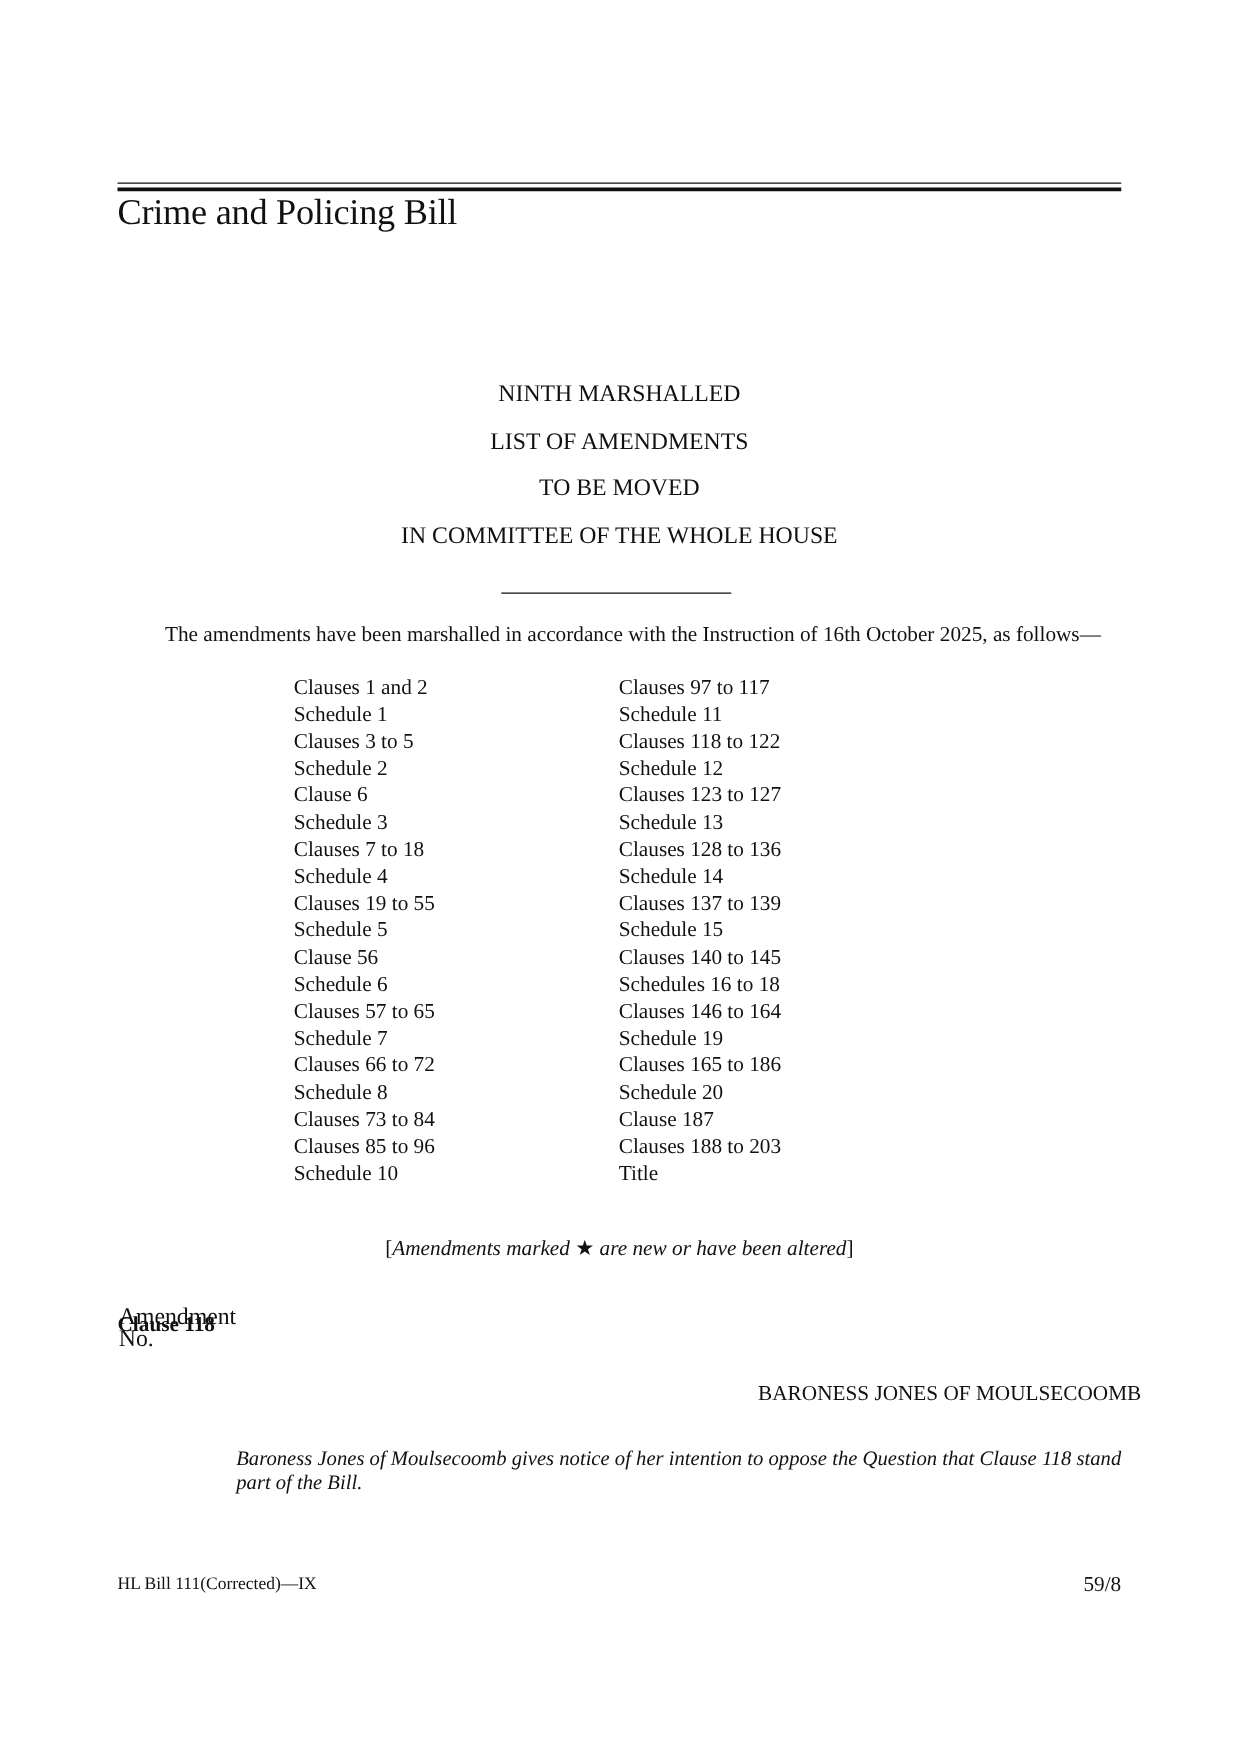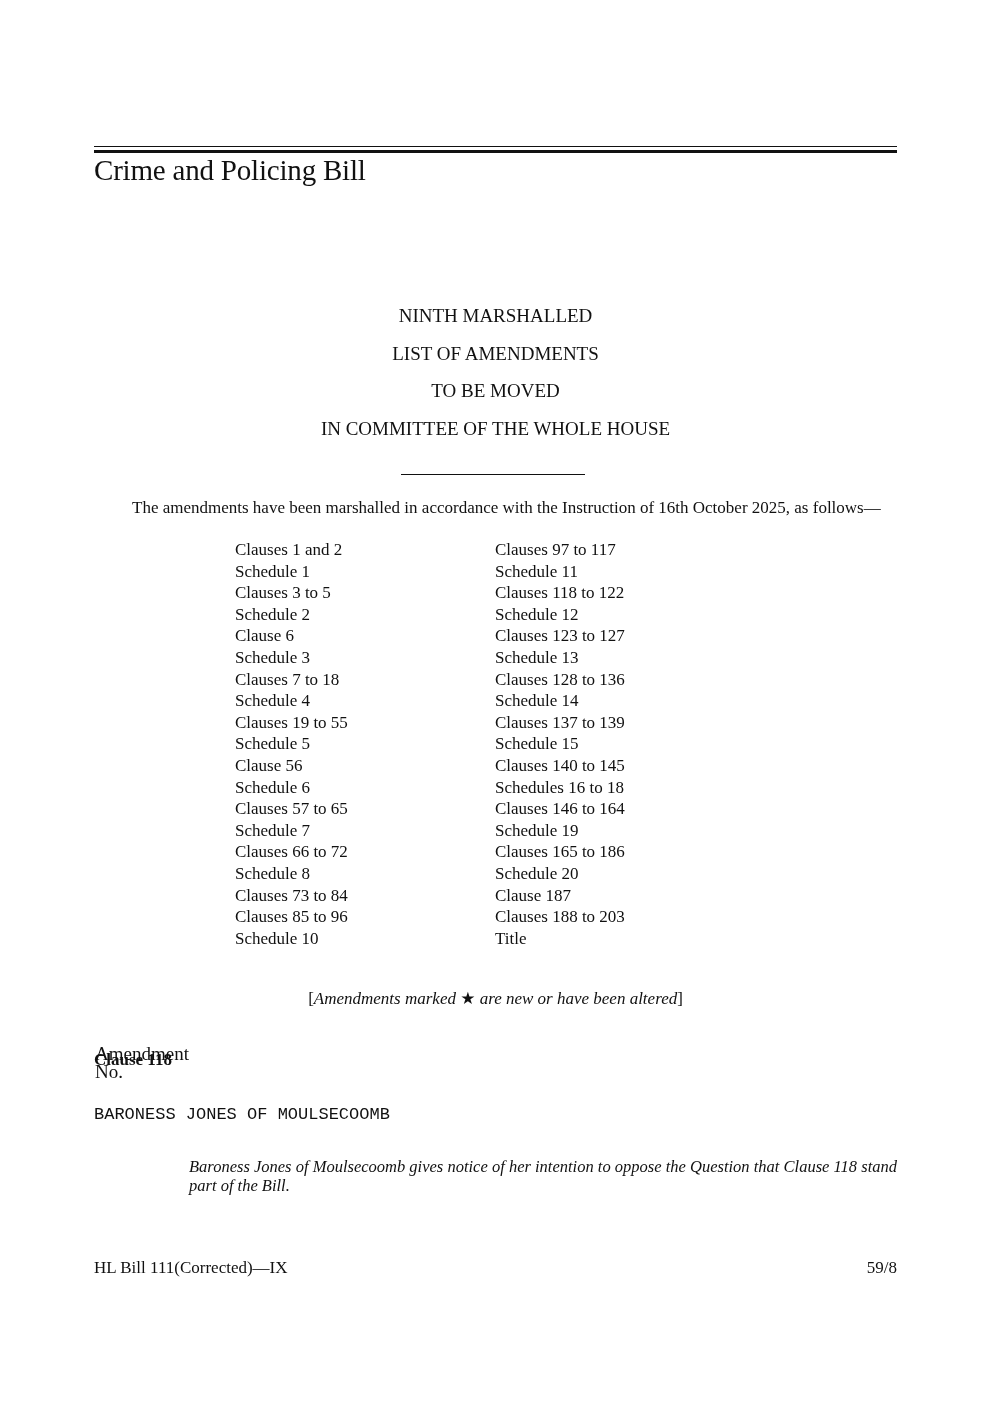--- a/index.html
+++ b/index.html
@@ -119,42 +119,41 @@
       left: 0;
       width: 803px;
       text-align: left;
       font-weight: bold;
       font-size: 17px;
       line-height: 22px;
     }
     .member-name {
       position: absolute;
       top: 1104px;
-      left: 0;
-      width: 803px;
-      text-align: left;
-      font-size: 17px;
-      line-height: 22px;
-      font-family: Liberation Mono, monospace;
+      left: 16px;
+      width: 803px;
+      text-align: right;
+      font-size: 17px;
+      line-height: 22px;
     }
     .amendment-text {
       position: absolute;
       top: 1157px;
       left: 95px;
       width: 708px;
       font-style: italic;
       font-size: 16.5px;
       line-height: 19px;
       text-align: justify;
     }
     .footer-left {
       position: absolute;
       top: 1257px;
       left: 0;
-      font-size: 17px;
+      font-size: 14px;
       line-height: 22px;
     }
     .footer-right {
       position: absolute;
       top: 1257px;
       right: 0;
       font-size: 17px;
       line-height: 22px;
       text-align: right;
     }

